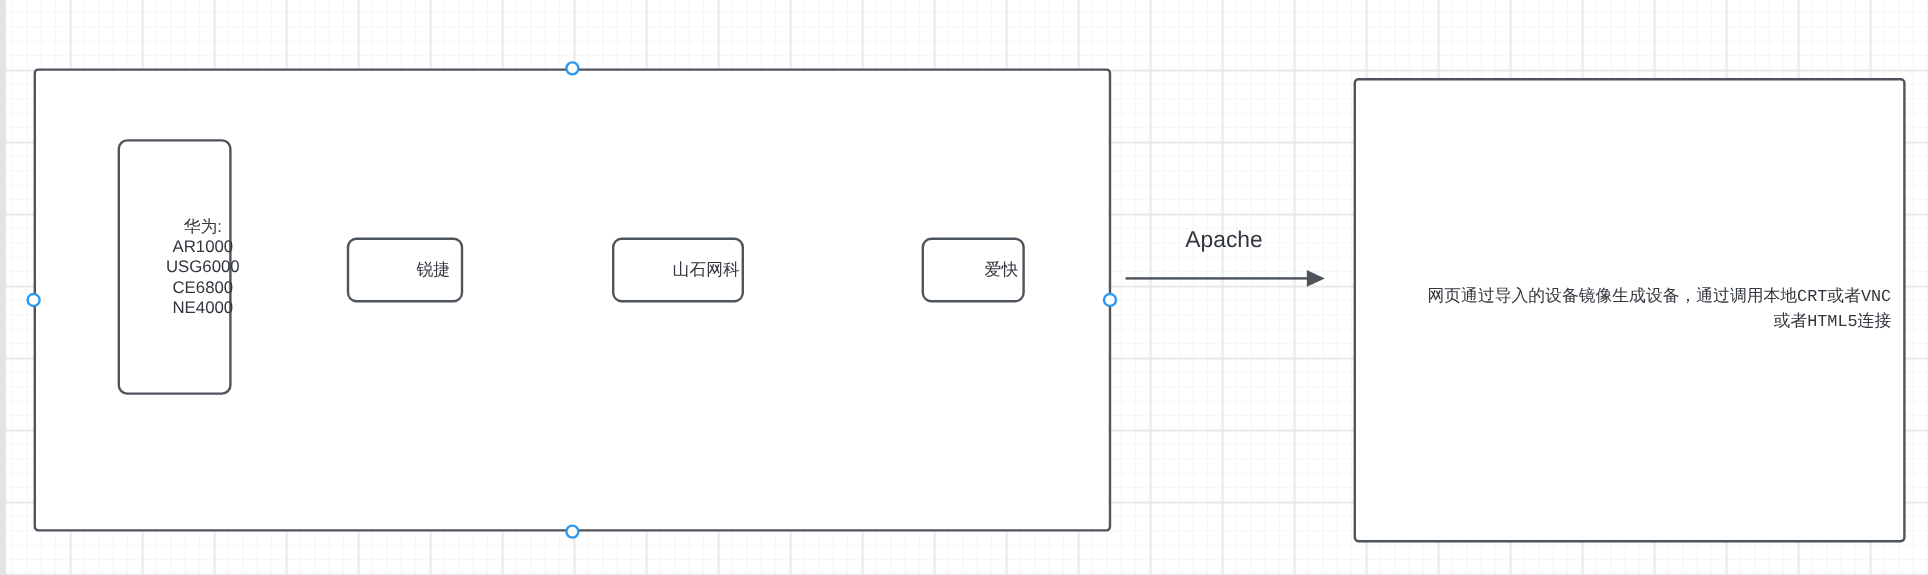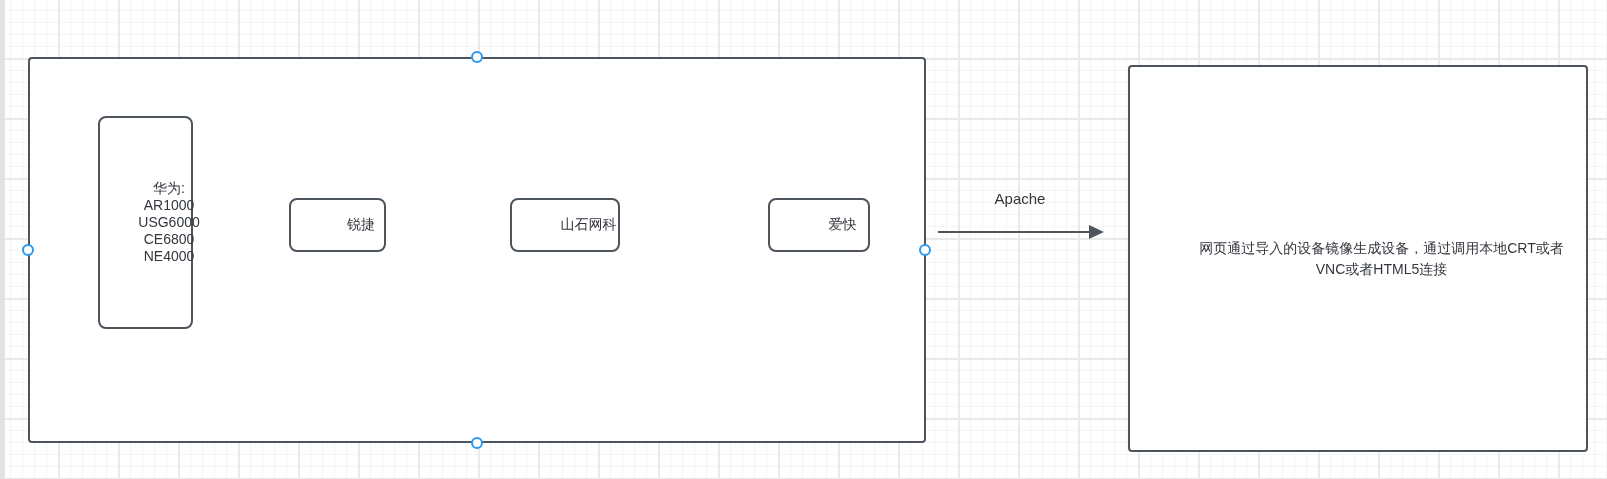--- a/index.html
+++ b/index.html
@@ -25,51 +25,51 @@
   }
   .shape {
     position:absolute; background:#ffffff;
     border:2px solid #4d545c;
     padding-left:47px;
   }
   .main-box { left:28px; top:57px; width:898px; height:386px; border-radius:4px; }
   .web-box  { left:1128px; top:65px; width:460px; height:387px; border-radius:4px;
               display:flex; align-items:center; justify-content:center; }
   .web-box .web-text {
-    padding:0 10px; text-align:center; font-size:14px; line-height:21px;
+    padding:0 10px; text-align:right; font-size:14px; line-height:21px;font-family:Liberation Mono, monospace;
   }
   .huawei-box {
     left:96px; top:114px; width:95px; height:213px; border-radius:8px;
     display:flex; flex-direction:column; align-items:center; justify-content:center;
     font-size:14px; line-height:17px; text-align:center;
   }
   .vendor-box {
     height:54px; top:184px; border-radius:8px;
     display:flex; align-items:center; justify-content:center;
     font-size:14px;
     margin-top:12px;
   }
   .vendor-ruijie    { left:287px; width:97px; }
   .vendor-hillstone { left:508px; width:110px; }
-  .vendor-ikuai     { left:766px; width:102px; }
+  .vendor-ikuai     { left:766px; width:86px; }
   .eve-caption {
     position:absolute; left:290px; top:382px; width:300px;
     text-align:center; font-size:14px; line-height:17px;
   }
   .handle {
     position:absolute; width:12px; height:12px; border-radius:50%;
     background:#ffffff; border:2px solid #2b98f0;
   }
   .handle-top    { left:471px; top:51px; }
   .handle-left   { left:22px;  top:244px; }
   .handle-right  { left:919px; top:244px; }
   .handle-bottom { left:471px; top:437px; }
   .arrow-label {
     position:absolute; left:950px; top:190px; width:140px;
-    text-align:center; font-size:15px;
+    text-align:center; font-size:19px;
   }
   .arrow-line {
     position:absolute; left:938px; top:231px; width:152px; height:2px;
     background:#4d545c;
   }
   .arrow-head {
     position:absolute; left:1089px; top:225px; width:0; height:0;
     border-left:15px solid #4d545c;
     border-top:7px solid transparent;
     border-bottom:7px solid transparent;

